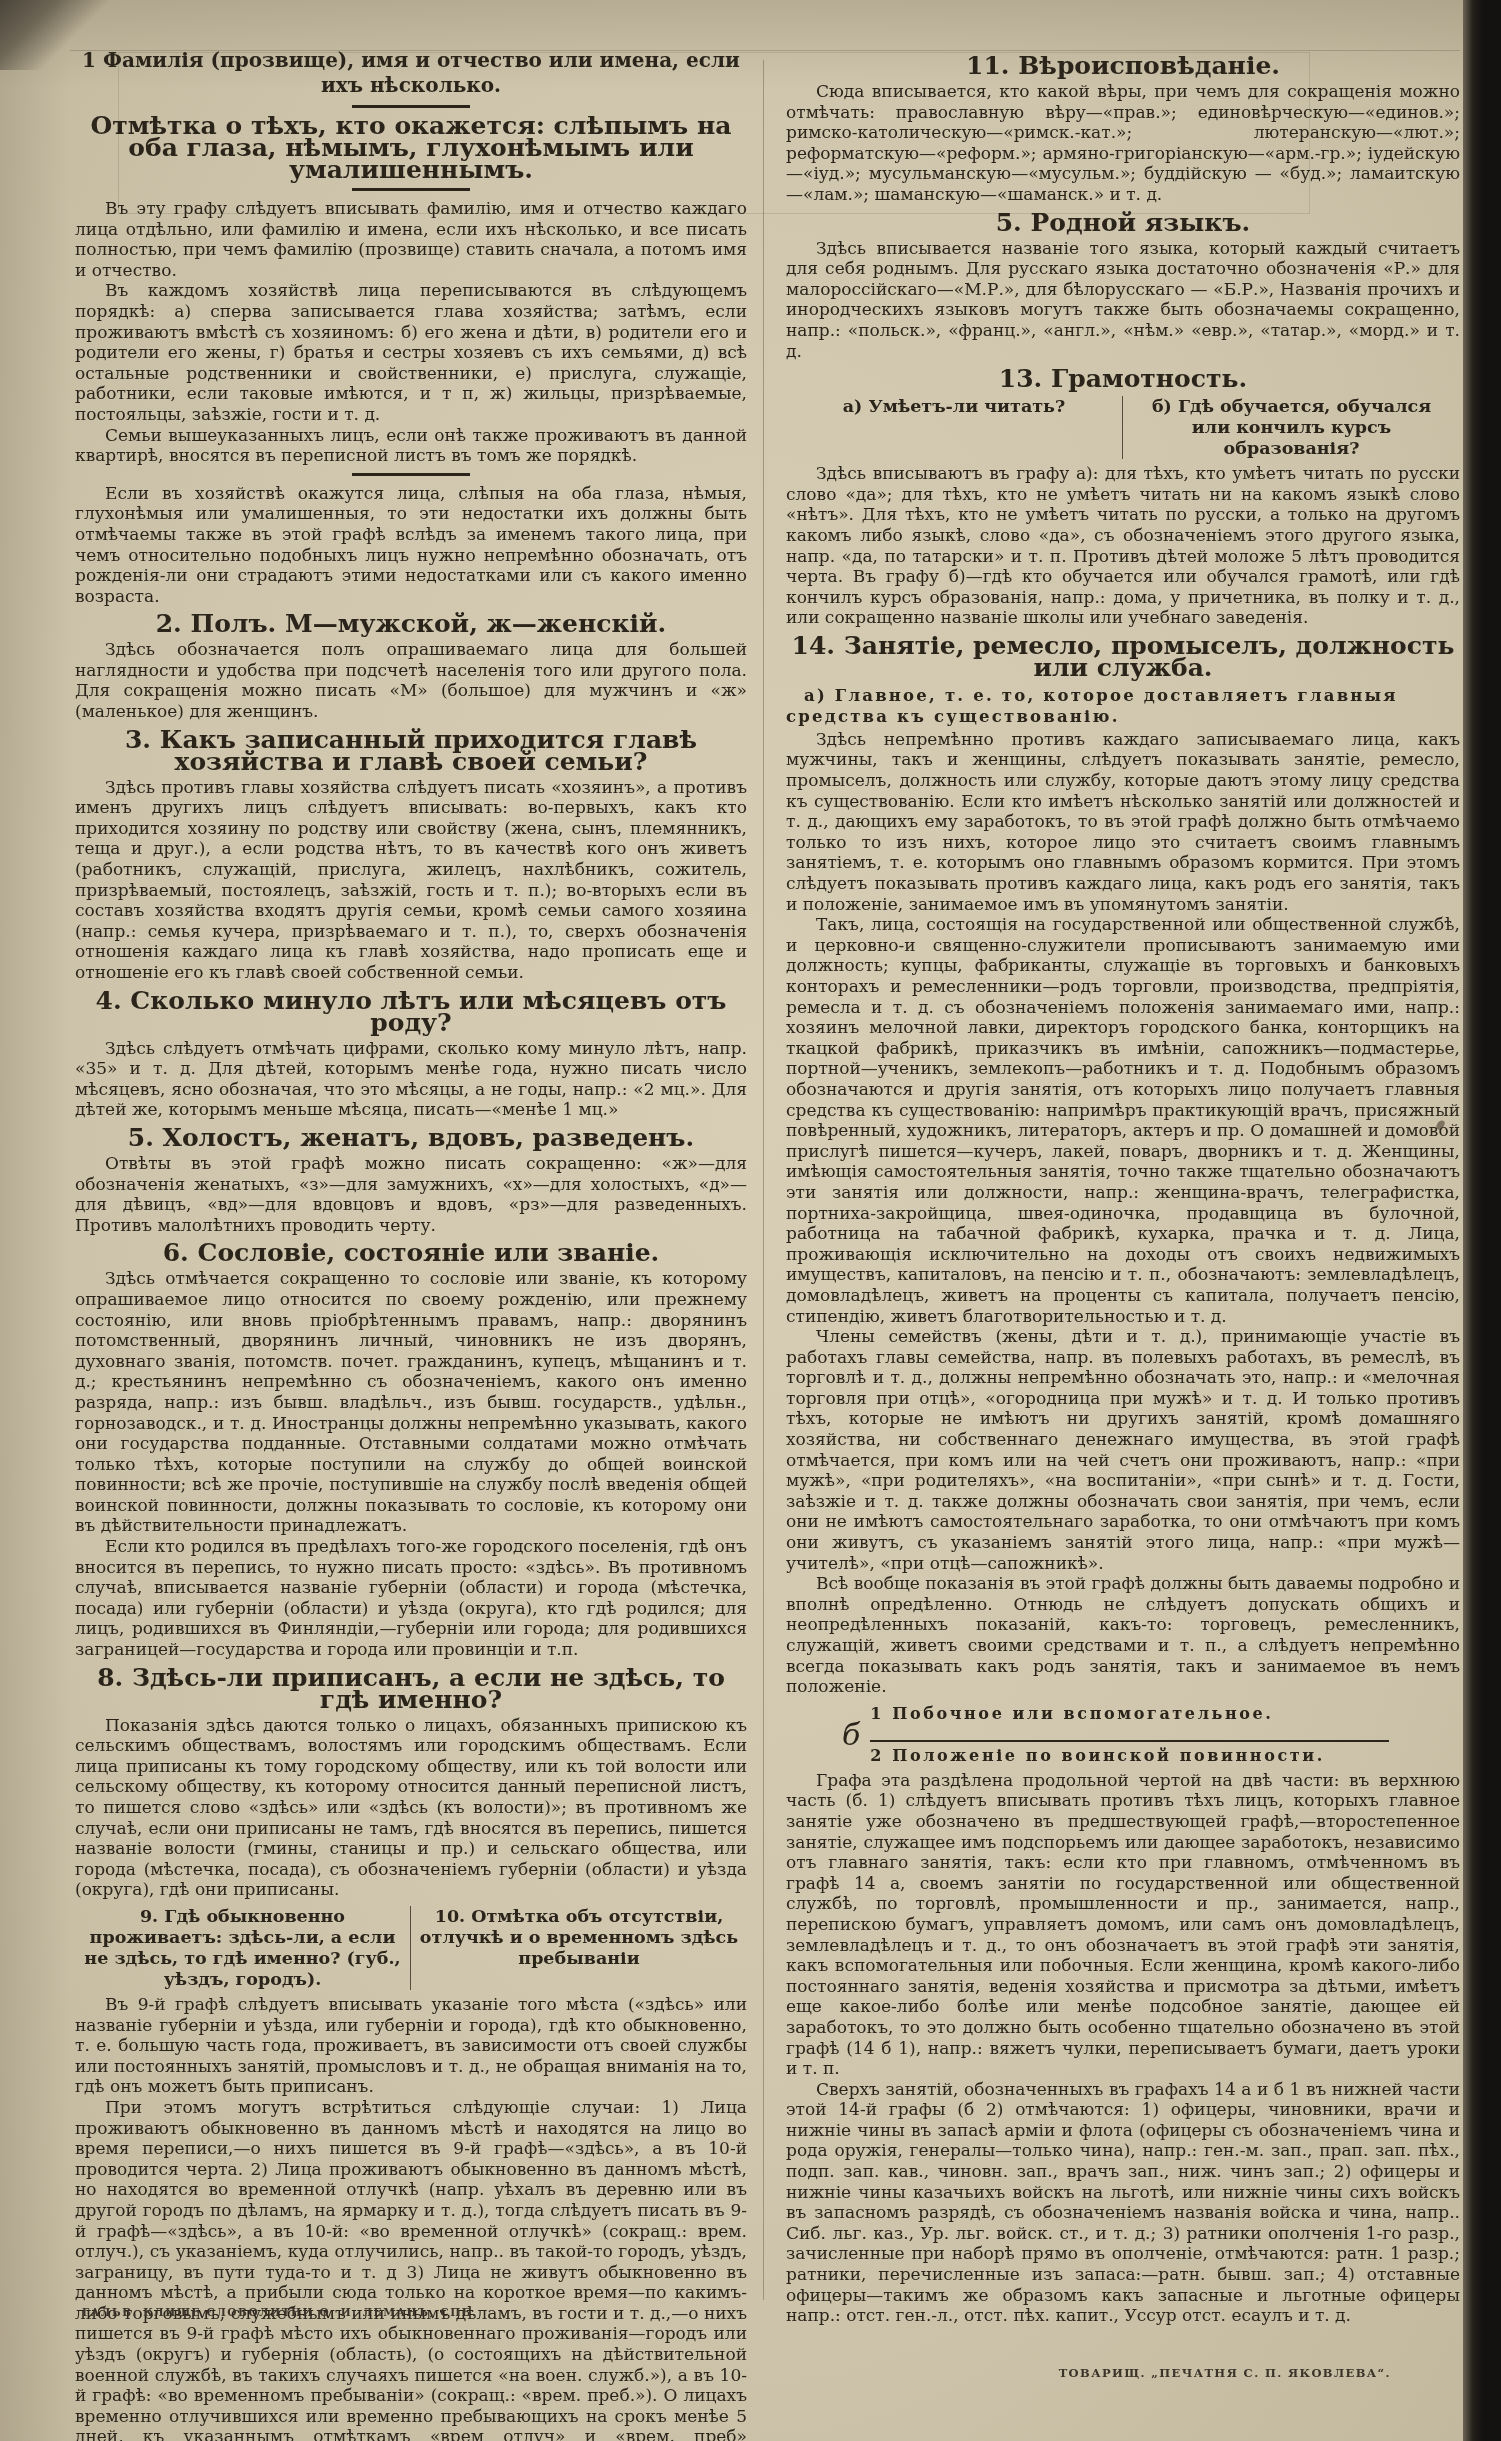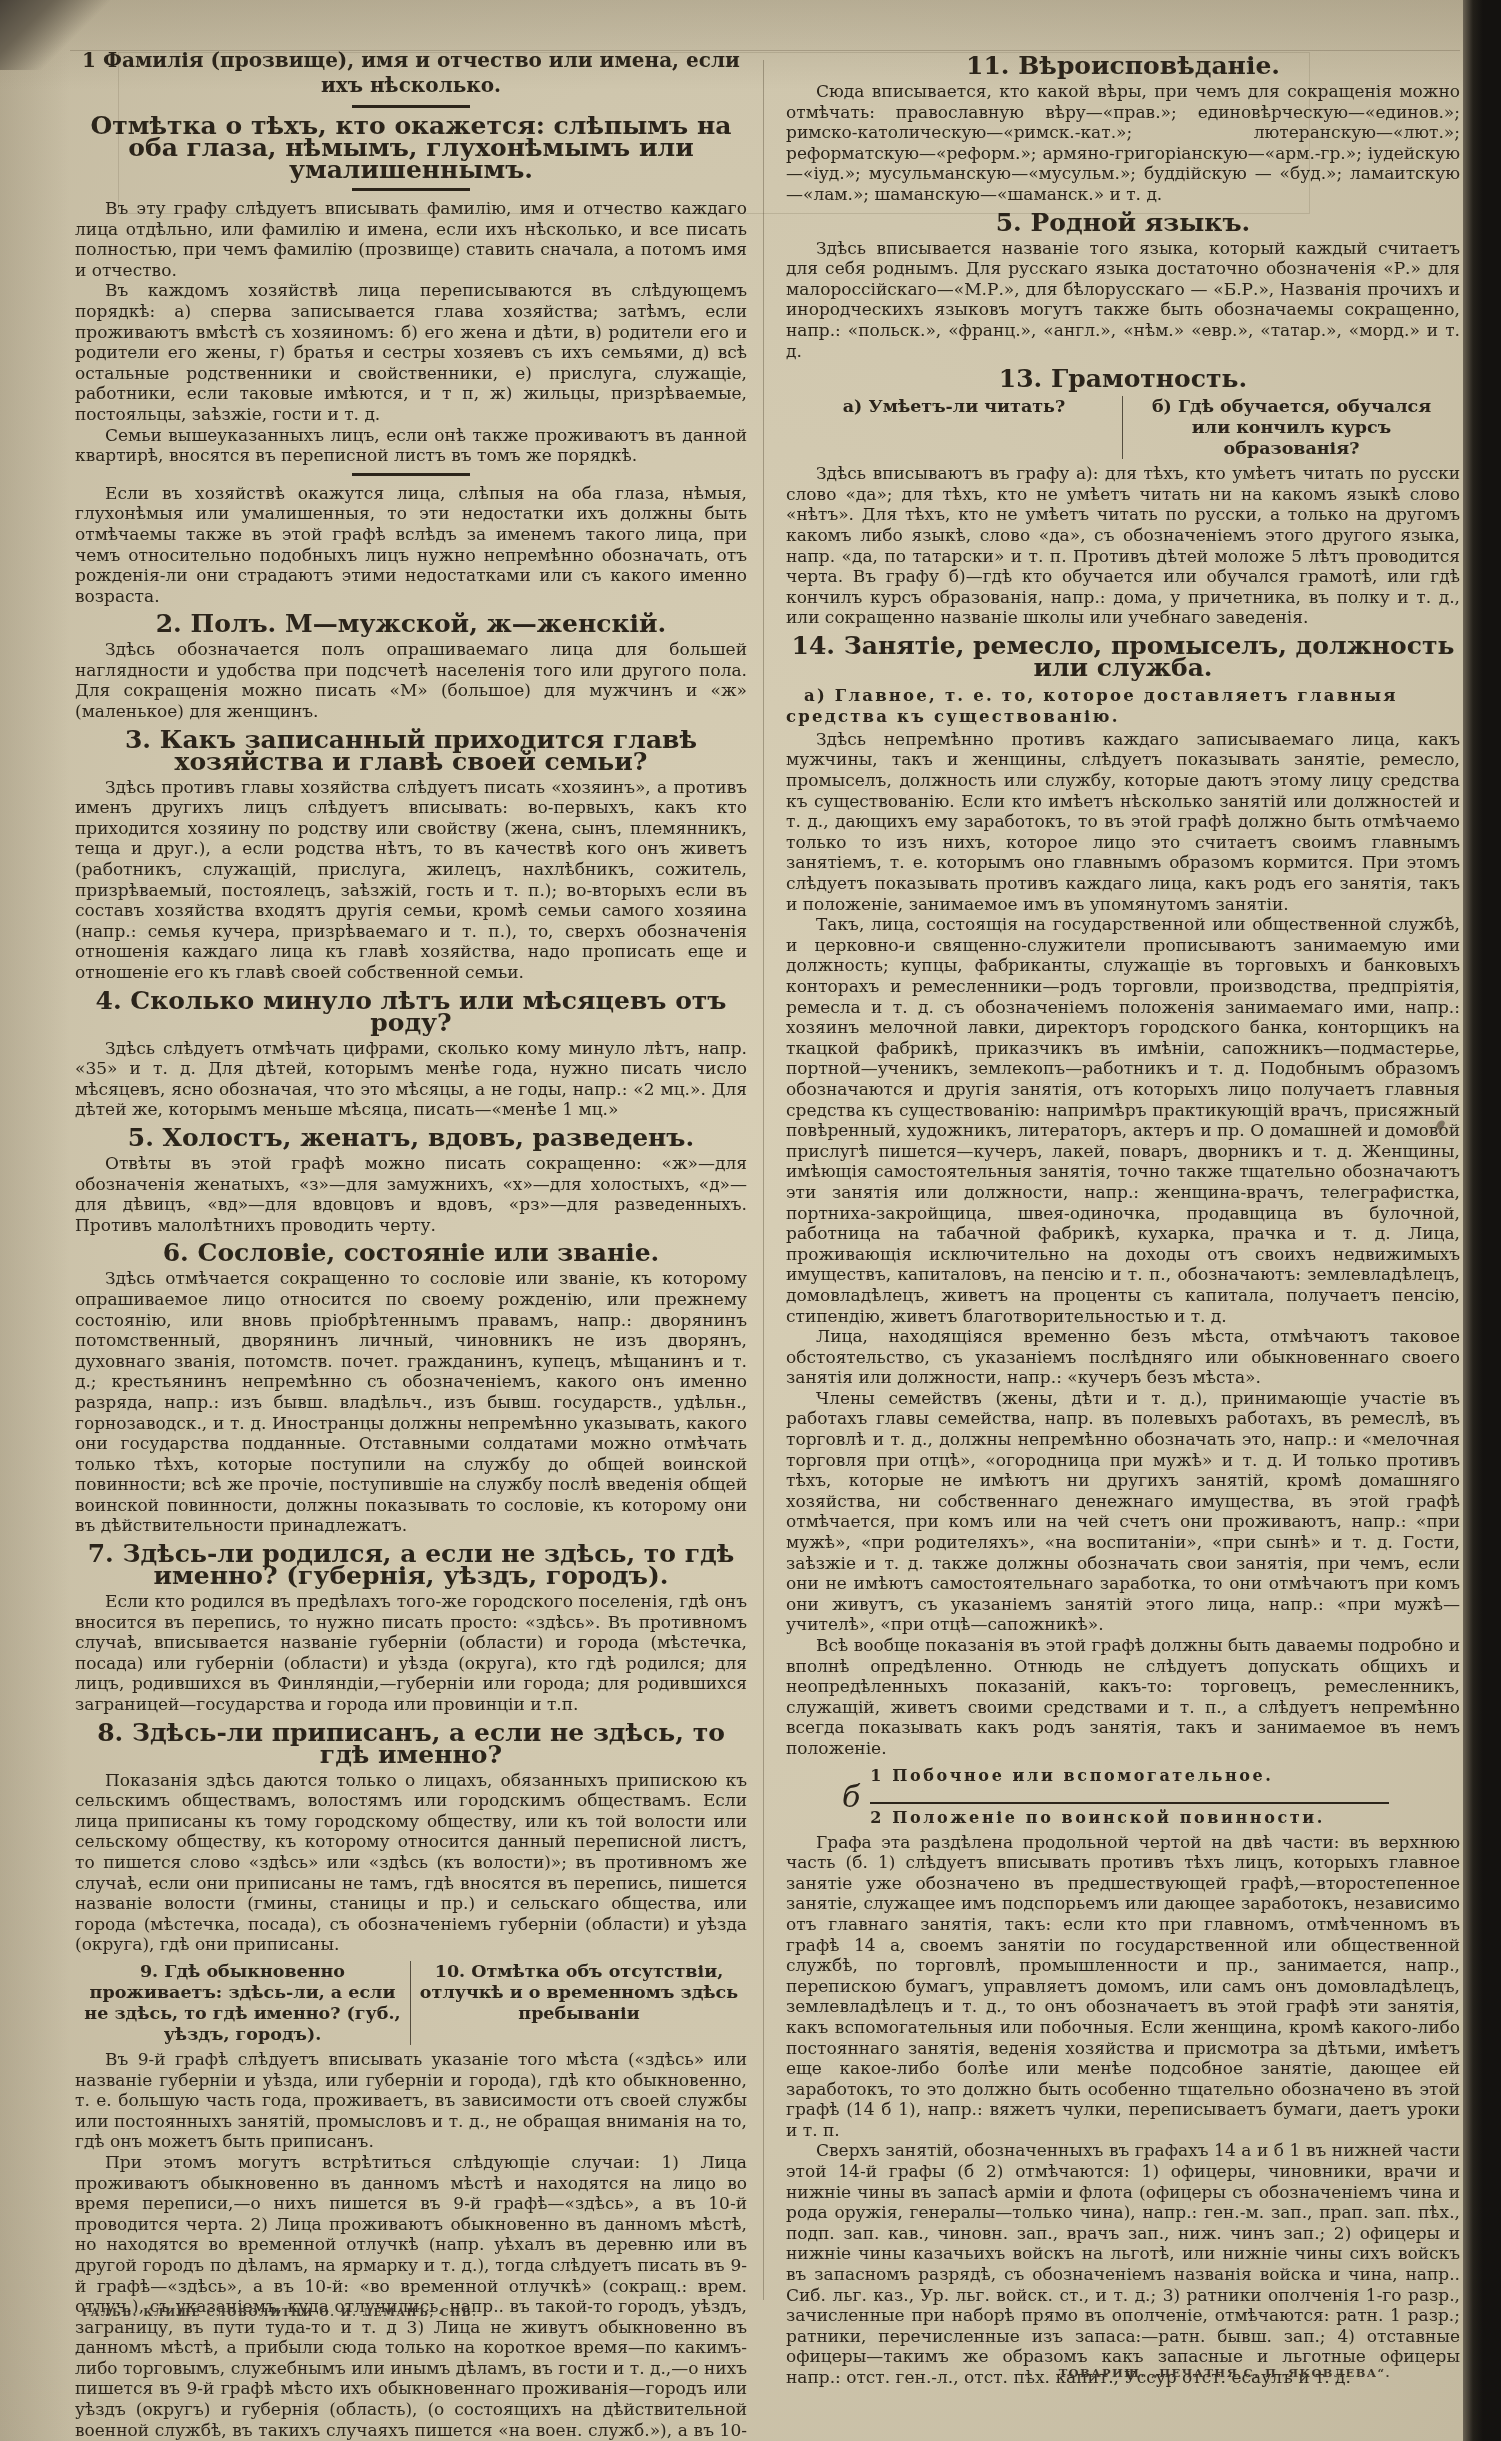--- a/index.html
+++ b/index.html
@@ -95,21 +95,20 @@
     <h2 class="q-title">5. Холостъ, женатъ, вдовъ, разведенъ.</h2>
     <div>
         <p class="para">Отвѣты въ этой графѣ можно писать сокращенно: «ж»—для обозначенія женатыхъ, «з»—для замужнихъ, «х»—для холостыхъ, «д»—для дѣвицъ, «вд»—для вдовцовъ и вдовъ, «рз»—для разведенныхъ. Противъ малолѣтнихъ проводить черту.</p>
       </div>
 
     <h2 class="q-title">6. Сословіе, состояніе или званіе.</h2>
     <div>
         <p class="para">Здѣсь отмѣчается сокращенно то сословіе или званіе, къ которому опрашиваемое лицо относится по своему рожденію, или прежнему состоянію, или вновь пріобрѣтеннымъ правамъ, напр.: дворянинъ потомственный, дворянинъ личный, чиновникъ не изъ дворянъ, духовнаго званія, потомств. почет. гражданинъ, купецъ, мѣщанинъ и т. д.; крестьянинъ непремѣнно съ обозначеніемъ, какого онъ именно разряда, напр.: изъ бывш. владѣльч., изъ бывш. государств., удѣльн., горнозаводск., и т. д. Иностранцы должны непремѣнно указывать, какого они государства подданные. Отставными солдатами можно отмѣчать только тѣхъ, которые поступили на службу до общей воинской повинности; всѣ же прочіе, поступившіе на службу послѣ введенія общей воинской повинности, должны показывать то сословіе, къ которому они въ дѣйствительности принадлежатъ.</p>
       </div>
 
-    <h2 class="q-title">7. Здѣсь-ли родился, а если не здѣсь, то гдѣ именно? (губернія, уѣздъ, городъ).</h2>
     <div>
         <p class="para">Если кто родился въ предѣлахъ того-же городского поселенія, гдѣ онъ вносится въ перепись, то нужно писать просто: «здѣсь». Въ противномъ случаѣ, вписывается названіе губерніи (области) и города (мѣстечка, посада) или губерніи (области) и уѣзда (округа), кто гдѣ родился; для лицъ, родившихся въ Финляндіи,—губерніи или города; для родившихся заграницей—государства и города или провинціи и т.п.</p>
       </div>
 
     <h2 class="q-title">8. Здѣсь-ли приписанъ, а если не здѣсь, то гдѣ именно?</h2>
     <div>
         <p class="para">Показанія здѣсь даются только о лицахъ, обязанныхъ припискою къ сельскимъ обществамъ, волостямъ или городскимъ обществамъ. Если лица приписаны къ тому городскому обществу, или къ той волости или сельскому обществу, къ которому относится данный переписной листъ, то пишется слово «здѣсь» или «здѣсь (къ волости)»; въ противномъ же случаѣ, если они приписаны не тамъ, гдѣ вносятся въ перепись, пишется названіе волости (гмины, станицы и пр.) и сельскаго общества, или города (мѣстечка, посада), съ обозначеніемъ губерніи (области) и уѣзда (округа), гдѣ они приписаны.</p>
       </div>
 
     <div class="dual">
@@ -140,21 +139,20 @@
     </div>
     <div>
         <p class="para">Здѣсь вписываютъ въ графу а): для тѣхъ, кто умѣетъ читать по русски слово «да»; для тѣхъ, кто не умѣетъ читать ни на какомъ языкѣ слово «нѣтъ». Для тѣхъ, кто не умѣетъ читать по русски, а только на другомъ какомъ либо языкѣ, слово «да», съ обозначеніемъ этого другого языка, напр. «да, по татарски» и т. п. Противъ дѣтей моложе 5 лѣтъ проводится черта. Въ графу б)—гдѣ кто обучается или обучался грамотѣ, или гдѣ кончилъ курсъ образованія, напр.: дома, у причетника, въ полку и т. д., или сокращенно названіе школы или учебнаго заведенія.</p>
       </div>
 
     <h2 class="q-title">14. Занятіе, ремесло, промыселъ, должность или служба.</h2>
     <div class="sub-spaced">а) Главное, т. е. то, которое доставляетъ главныя средства къ существованію.</div>
     <div>
         <p class="para">Здѣсь непремѣнно противъ каждаго записываемаго лица, какъ мужчины, такъ и женщины, слѣдуетъ показывать занятіе, ремесло, промыселъ, должность или службу, которые даютъ этому лицу средства къ существованію. Если кто имѣетъ нѣсколько занятій или должностей и т. д., дающихъ ему заработокъ, то въ этой графѣ должно быть отмѣчаемо только то изъ нихъ, которое лицо это считаетъ своимъ главнымъ занятіемъ, т. е. которымъ оно главнымъ образомъ кормится. При этомъ слѣдуетъ показывать противъ каждаго лица, какъ родъ его занятія, такъ и положеніе, занимаемое имъ въ упомянутомъ занятіи.</p>
         <p class="para">Такъ, лица, состоящія на государственной или общественной службѣ, и церковно-и священно-служители прописываютъ занимаемую ими должность; купцы, фабриканты, служащіе въ торговыхъ и банковыхъ конторахъ и ремесленники—родъ торговли, производства, предпріятія, ремесла и т. д. съ обозначеніемъ положенія занимаемаго ими, напр.: хозяинъ мелочной лавки, директоръ городского банка, конторщикъ на ткацкой фабрикѣ, приказчикъ въ имѣніи, сапожникъ—подмастерье, портной—ученикъ, землекопъ—работникъ и т. д. Подобнымъ образомъ обозначаются и другія занятія, отъ которыхъ лицо получаетъ главныя средства къ существованію: напримѣръ практикующій врачъ, присяжный повѣренный, художникъ, литераторъ, актеръ и пр. О домашней и домовой прислугѣ пишется—кучеръ, лакей, поваръ, дворникъ и т. д. Женщины, имѣющія самостоятельныя занятія, точно также тщательно обозначаютъ эти занятія или должности, напр.: женщина-врачъ, телеграфистка, портниха-закройщица, швея-одиночка, продавщица въ булочной, работница на табачной фабрикѣ, кухарка, прачка и т. д. Лица, проживающія исключительно на доходы отъ своихъ недвижимыхъ имуществъ, капиталовъ, на пенсію и т. п., обозначаютъ: землевладѣлецъ, домовладѣлецъ, живетъ на проценты съ капитала, получаетъ пенсію, стипендію, живетъ благотворительностью и т. д.</p>
-        <p class="para">Лица, находящіяся временно безъ мѣста, отмѣчаютъ таковое обстоятельство, съ указаніемъ послѣдняго или обыкновеннаго своего занятія или должности, напр.: «кучеръ безъ мѣста».</p>
         <p class="para">Члены семействъ (жены, дѣти и т. д.), принимающіе участіе въ работахъ главы семейства, напр. въ полевыхъ работахъ, въ ремеслѣ, въ торговлѣ и т. д., должны непремѣнно обозначать это, напр.: и «мелочная торговля при отцѣ», «огородница при мужѣ» и т. д. И только противъ тѣхъ, которые не имѣютъ ни другихъ занятій, кромѣ домашняго хозяйства, ни собственнаго денежнаго имущества, въ этой графѣ отмѣчается, при комъ или на чей счетъ они проживаютъ, напр.: «при мужѣ», «при родителяхъ», «на воспитаніи», «при сынѣ» и т. д. Гости, заѣзжіе и т. д. также должны обозначать свои занятія, при чемъ, если они не имѣютъ самостоятельнаго заработка, то они отмѣчаютъ при комъ они живутъ, съ указаніемъ занятій этого лица, напр.: «при мужѣ—учителѣ», «при отцѣ—сапожникѣ».</p>
         <p class="para">Всѣ вообще показанія въ этой графѣ должны быть даваемы подробно и вполнѣ опредѣленно. Отнюдь не слѣдуетъ допускать общихъ и неопредѣленныхъ показаній, какъ-то: торговецъ, ремесленникъ, служащій, живетъ своими средствами и т. п., а слѣдуетъ непремѣнно всегда показывать какъ родъ занятія, такъ и занимаемое въ немъ положеніе.</p>
       </div>
 
     <div class="b-block">
       <div class="b-letter">б</div>
       <div class="b-items">
         <div class="b-item first">1 Побочное или вспомогательное.</div>
         <div class="b-item">2 Положеніе по воинской повинности.</div>
       </div>

